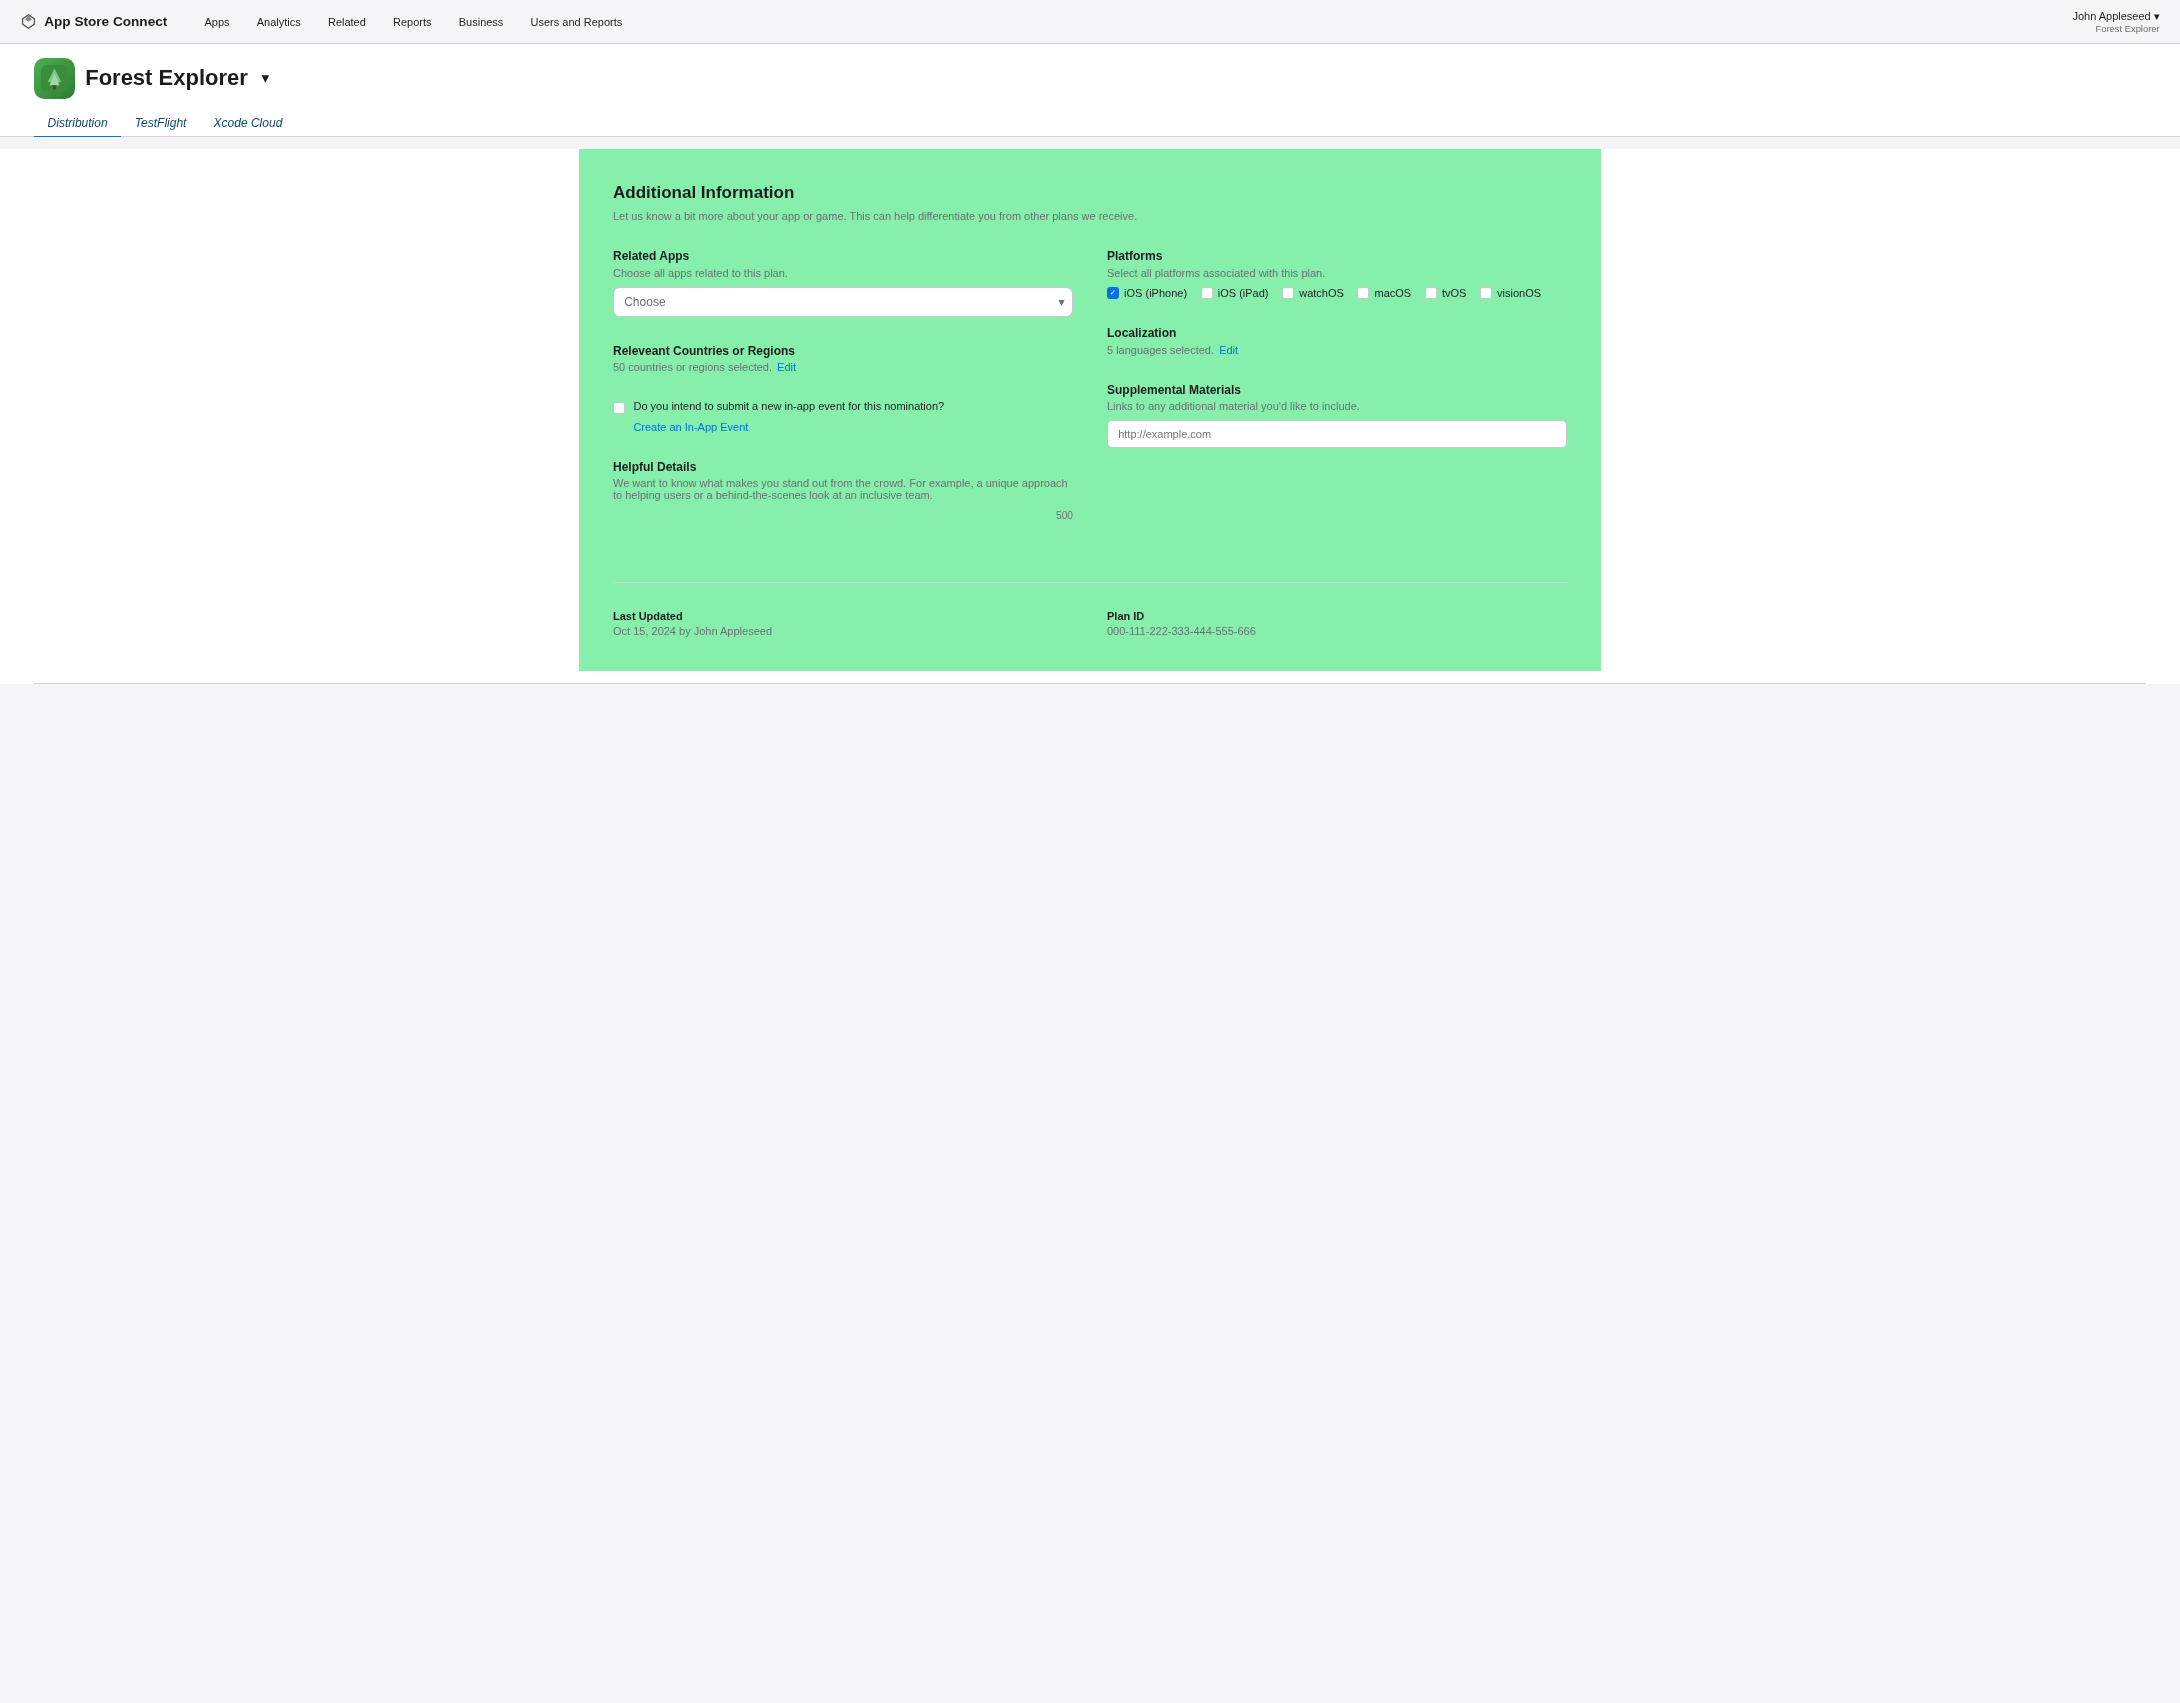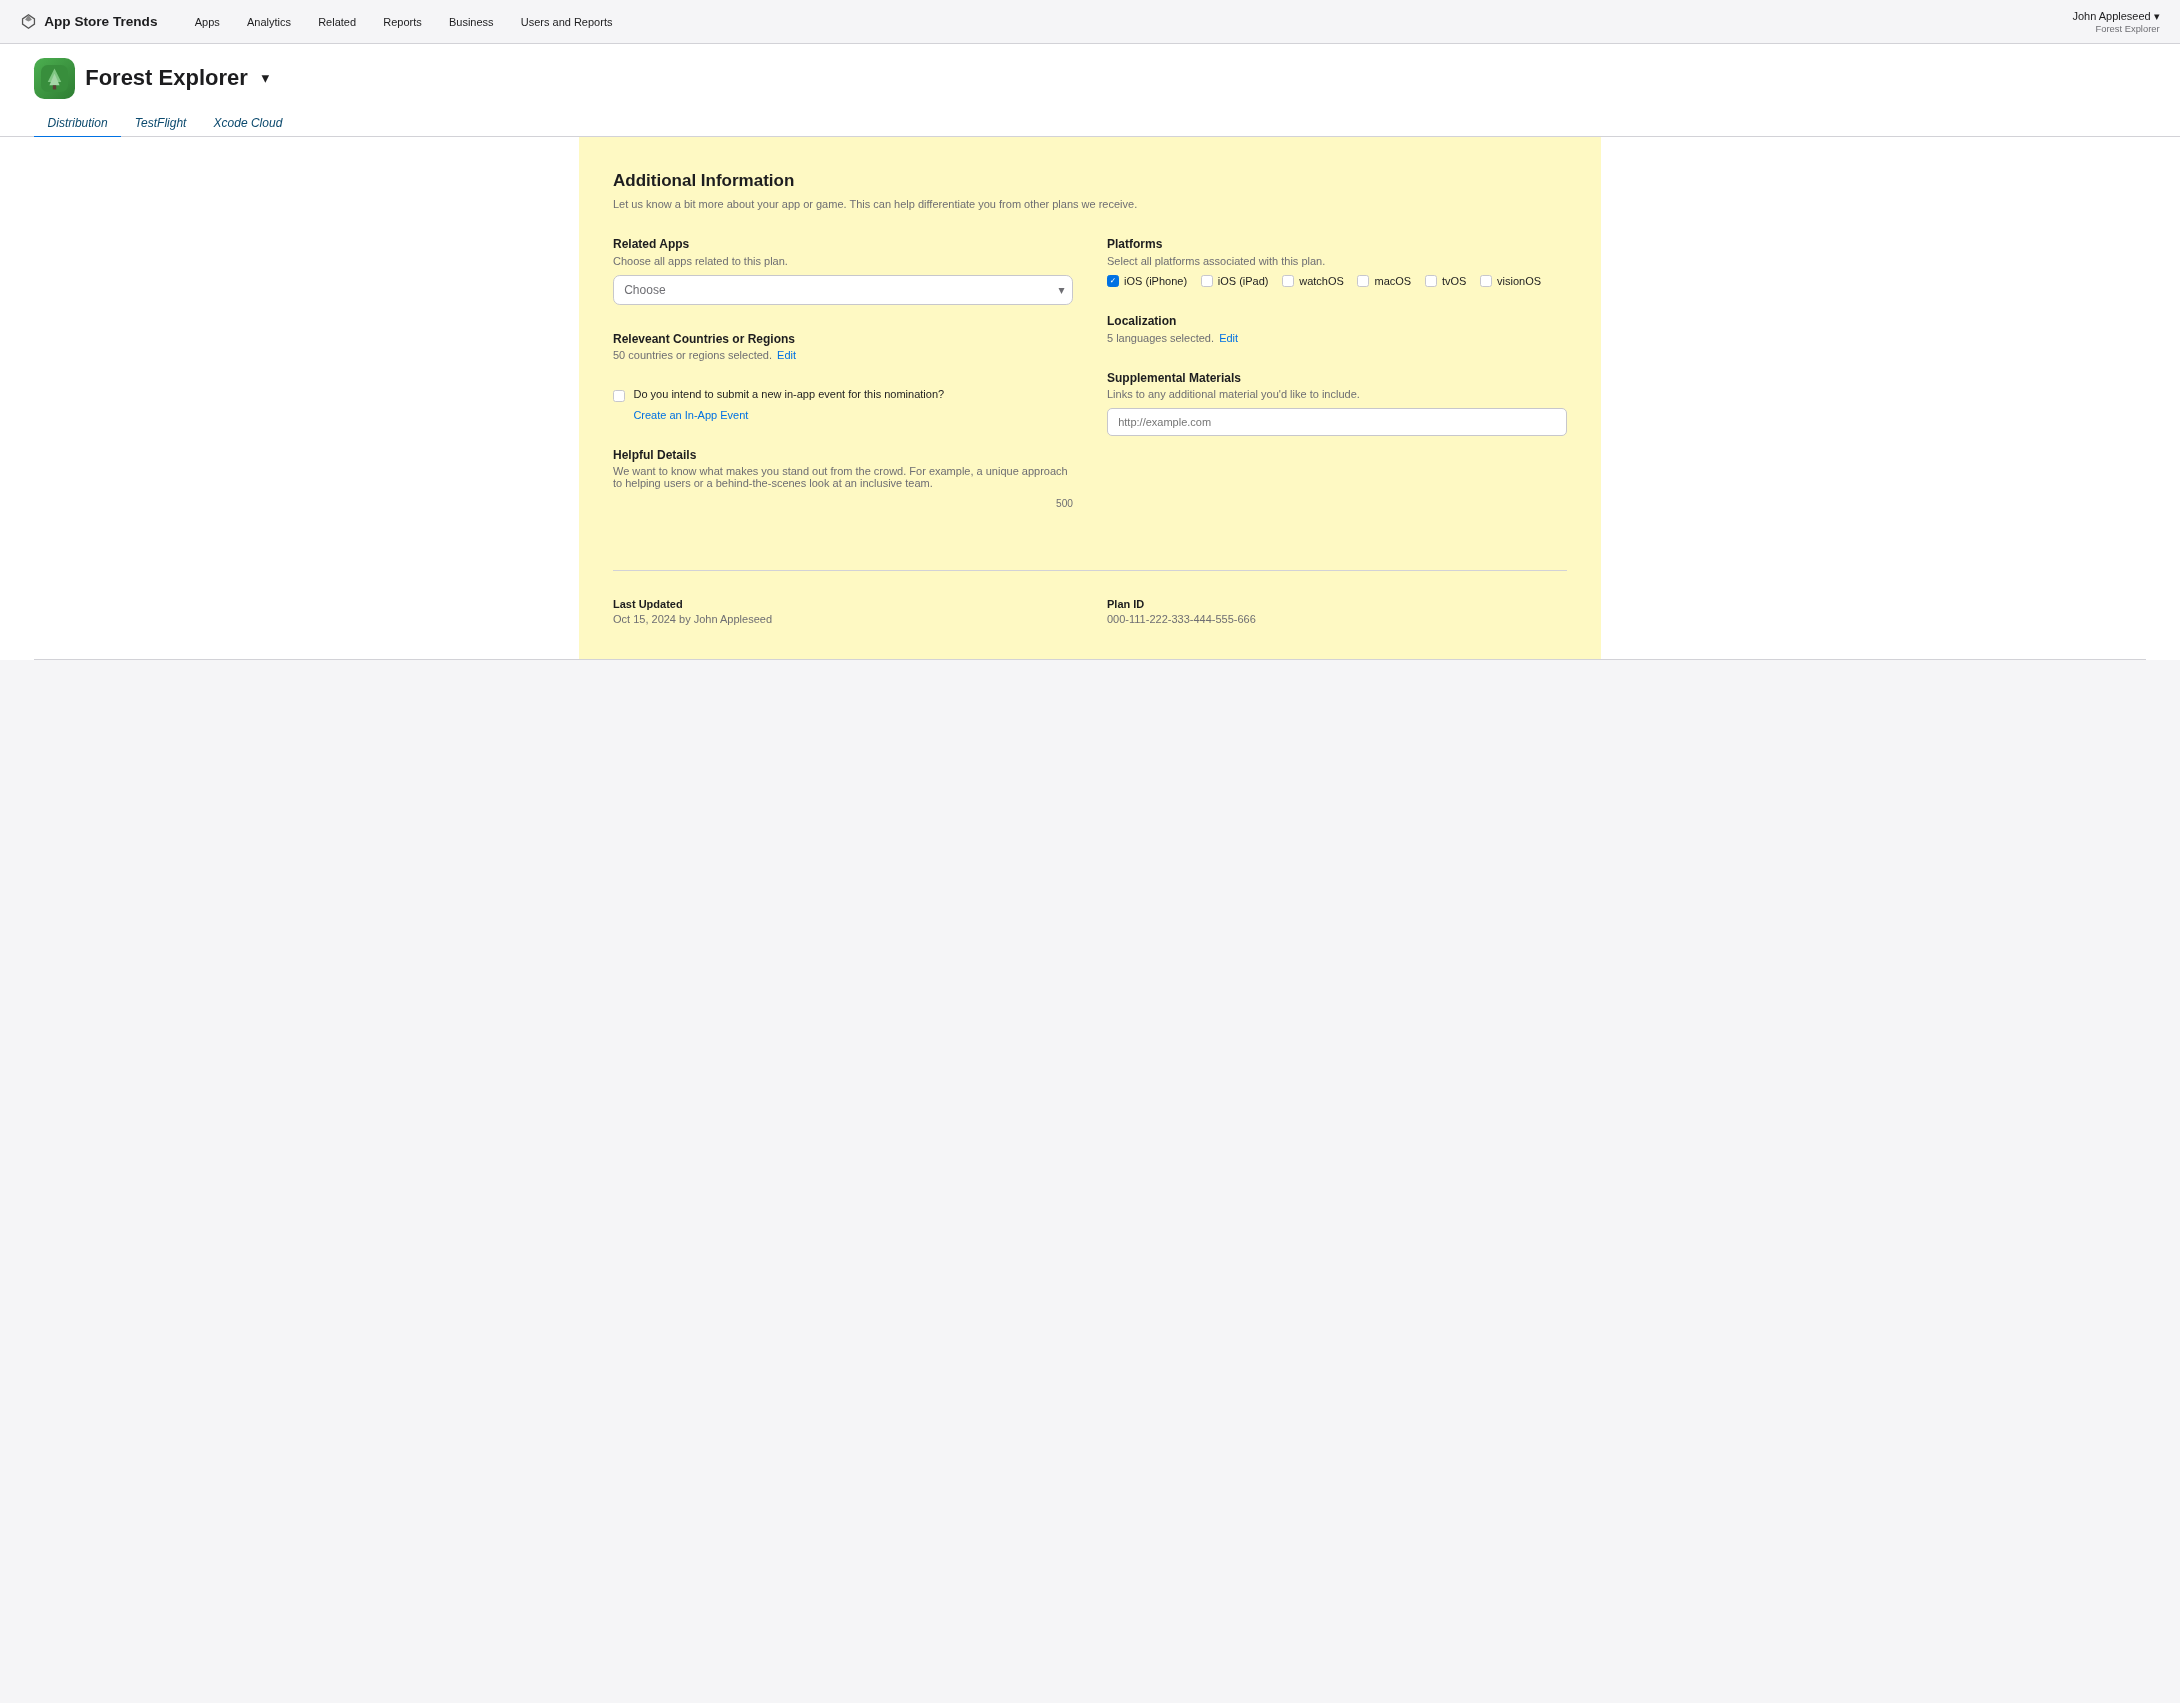--- a/index.html
+++ b/index.html
@@ -19,21 +19,21 @@
     .app-header { background: #fff; border-bottom: 0.9px solid #d2d2d7; padding: 13.6px 34px 0; }
     .app-title-row { display: flex; align-items: center; gap: 10.2px; margin-bottom: 10.2px; }
     .app-icon { width: 41px; height: 41px; border-radius: 10.2px; background: linear-gradient(135deg, #4caf50 0%, #2e7d32 100%); display: flex; align-items: center; justify-content: center; flex-shrink: 0; }
     .app-name { font-size: 22px; font-weight: 700; color: #1d1d1f; }
     .app-chevron { color: #1d1d1f; margin-left: 3.4px; font-size: 15.3px; cursor: pointer; }
     .app-tabs { display: flex; gap: 0; }
     .app-tab { padding: 6.8px 13.6px; font-size: 12px; color: #0c4a6e; text-decoration: none; cursor: pointer; border-bottom: 1.7px solid transparent; margin-bottom: -0.9px; font-style: italic; }
     .app-tab.active { border-bottom: 1.7px solid #0071e3; font-weight: 500; }
 
     
-    .main { background: #fef9c3; padding: 34px; max-width: 1022px; margin: 0 auto; }
+    .main { background: #86efac; padding: 34px; max-width: 1022px; margin: 12px auto; }
 
     .section-title { font-size: 17px; font-weight: 700; margin-bottom: 6.8px; }
     .section-subtitle { font-size: 11px; color: #6e6e73; margin-bottom: 27px; }
 
     .form-grid { display: grid; grid-template-columns: 1fr 1fr; gap: 34px; }
     .form-section { margin-bottom: 27px; }
     .form-label { font-size: 12px; font-weight: 600; margin-bottom: 3.4px; }
     .form-sublabel { font-size: 11px; color: #6e6e73; margin-bottom: 8.5px; }
 
     
@@ -76,21 +76,21 @@
   </style>
 </head>
 <body>
 
 <nav class="nav">
   <a class="nav-logo">
     <svg viewBox="0 0 20 20" fill="none">
       <path d="M10 2L3 7v6l7 5 7-5V7L10 2z" stroke="#555" stroke-width="1.5" fill="none"></path>
       <path d="M10 2l4 6-4 2-4-2 4-6z" fill="#888"></path>
     </svg>
-    <span>App Store Trends</span>
+    <span>App Store Connect</span>
   </a>
   <div class="nav-links">
     <a class="nav-link">Apps</a>
     <a class="nav-link">Analytics</a>
     <a class="nav-link">Related</a>
     <a class="nav-link">Reports</a>
     <a class="nav-link">Business</a>
     <a class="nav-link">Users and Reports</a>
   </div>
   <div class="nav-user">

